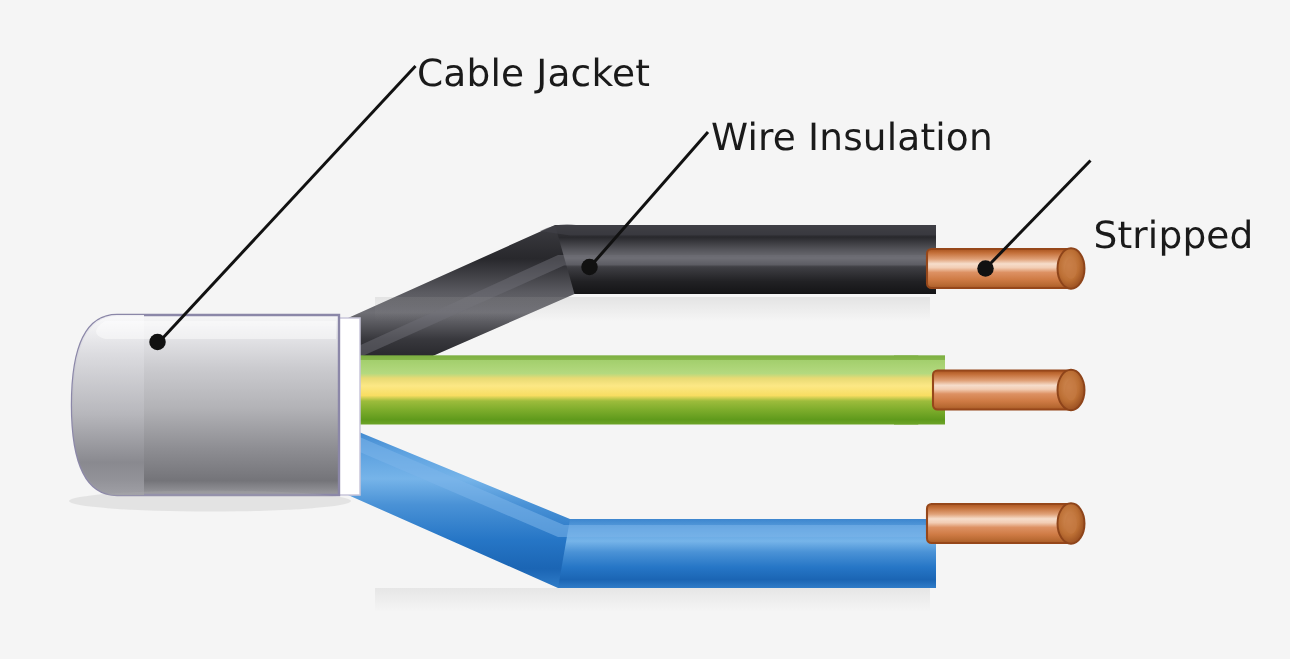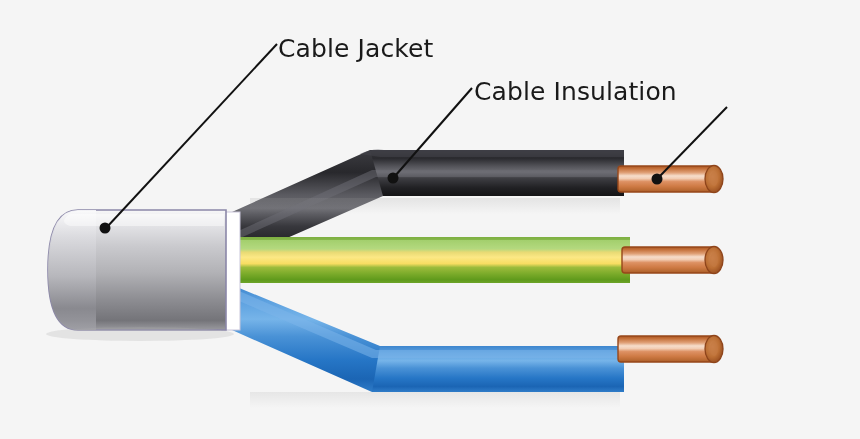--- a/index.html
+++ b/index.html
@@ -216,18 +216,19 @@
       <line x1="472" y1="88" x2="395" y2="176" stroke="#111111" stroke-width="2"></line>
       <circle cx="393" cy="178" r="5.5" fill="#111111"></circle>
 
       <line x1="727" y1="107" x2="659" y2="177" stroke="#111111" stroke-width="2"></line>
       <circle cx="657" cy="179" r="5.5" fill="#111111"></circle>
     </g>
   </svg>
 
   <div class="label-text" id="label-cable-jacket">Cable Jacket</div>
 
-  <div class="label-text" id="label-wire-insulation">Cable Insulation</div>
+  <div class="label-text" id="label-wire-insulation">Wire Insulation</div>
 
   <div class="label-text" id="label-stripped-wire">
+    <div>Stripped</div>
   </div>
 
 </div>
 
 </body></html>

